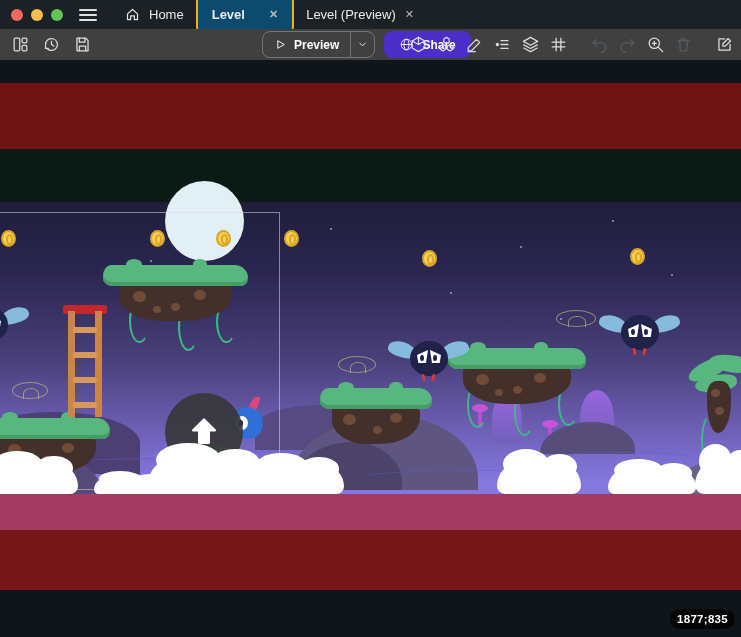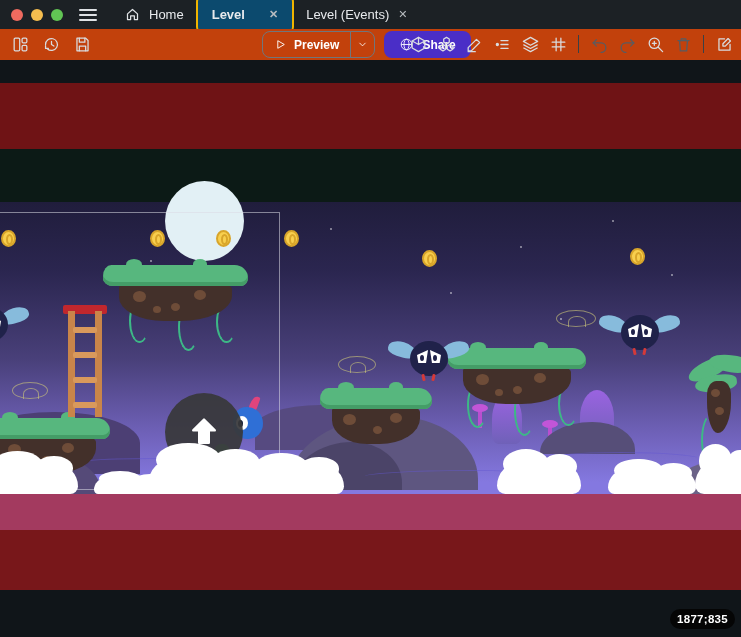--- a/index.html
+++ b/index.html
@@ -16,21 +16,21 @@
   .hamburger i{height:2px;background:#dfe2e5;border-radius:1px;}
   .tabs{display:flex;align-items:center;margin-left:14px;height:100%;}
   .tab{display:flex;align-items:center;gap:9px;height:100%;padding:8px 14px;font-size:13px;
        color:#e8eaed;cursor:pointer;}
   .tab .close{font-size:11px;color:#b7bbbf;line-height:1;}
   .tab.selected{height:23px;background:#0c4a6e;border-radius:7px;outline:2px solid #f0b400;
                 font-weight:bold;gap:24px;}
   .tab-home svg{width:15px;height:15px;}
 
   
-  .toolbar{position:absolute;left:0;top:29px;width:741px;height:31px;background:#c2410c;text-align:right;}
+  .toolbar{position:absolute;left:0;top:29px;width:741px;height:31px;background:#404040;text-align:right;}
   .tb-left{position:absolute;left:8px;top:3px;display:flex;gap:7px;}
   .icon-btn{width:24px;height:24px;display:flex;align-items:center;justify-content:center;cursor:pointer;border-radius:4px;}
   .icon-btn svg{width:19px;height:19px;stroke:#d9dcdf;fill:none;stroke-width:1.6;stroke-linecap:round;stroke-linejoin:round;}
   .icon-btn.disabled svg{stroke:#565c63;}
   .tb-center{position:absolute;left:262px;top:2px;display:flex;gap:9px;align-items:center;}
   .preview-btn{display:flex;align-items:center;height:25px;border:1px solid #70767c;border-radius:8px;cursor:pointer;}
   .preview-main{display:flex;align-items:center;gap:7px;padding:0 11px;font-size:12px;font-weight:bold;color:#fff;}
   .preview-main svg{width:13px;height:13px;stroke:#fff;fill:none;stroke-width:1.7;stroke-linejoin:round;}
   .preview-caret{width:23px;height:100%;display:flex;align-items:center;justify-content:center;border-left:1px solid #70767c;}
   .preview-caret svg{width:11px;height:11px;stroke:#fff;fill:none;stroke-width:1.8;stroke-linecap:round;}
@@ -153,21 +153,21 @@
         <svg viewBox="0 0 24 24" fill="none" stroke="#dfe2e5" stroke-width="2" stroke-linejoin="round">
             <path d="M4 11l8-7 8 7v9h-5v-6h-6v6H4z"></path>
           </svg>
         <span>Home</span>
       </div>
       <div class="tab selected">
         <span>Level</span>
         <span class="close">✕</span>
       </div>
       <div class="tab">
-        <span>Level (Events)</span>
+        <span>Level (Preview)</span>
         <span class="close">✕</span>
       </div>
     </div>
   </div>
 
   <div class="toolbar">
     <div class="tb-left">
       <div class="icon-btn">
         <svg viewBox="0 0 24 24">
             <rect x="4" y="4" width="7" height="16" rx="1.5"></rect>

